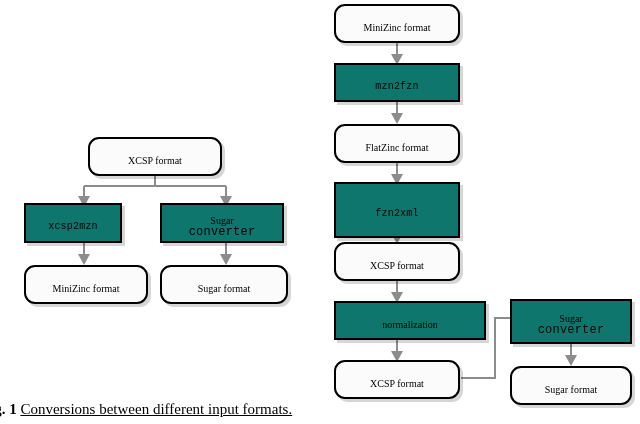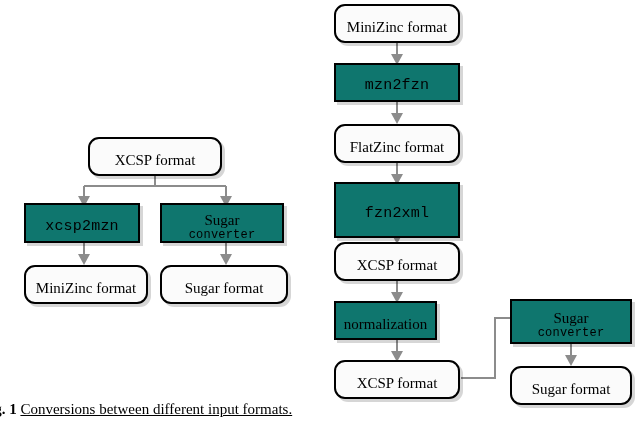--- a/index.html
+++ b/index.html
@@ -70,21 +70,21 @@
     border: 2px solid #000000;
     border-radius: 0;
     box-shadow: 3px 3px 0 0 rgba(0,0,0,0.16);
     font-size: 12px;
   }
 
   
   .t-serif { font-family: "Liberation Serif", serif; }
   .t-mono  { font-family: "Liberation Mono", monospace; letter-spacing: 0.2px; }
 
-  .line-a { font-size: 15px; margin-top: 8px; }
+  .line-a { font-size: 10px; margin-top: 8px; }
   .line-b { font-size: 12px; }
 
   
   #caption {
     position: absolute;
     left: -10px;
     top: 401px;
     width: 640px;
     font-family: "Liberation Serif", serif;
     font-size: 15px;
@@ -159,21 +159,21 @@
     <g>
       <path class="conn-line" d="M 571 344 L 571 356"></path>
       <polygon class="conn-head" points="565,355 577,355 571,366"></polygon>
     </g>
   </svg>
 
   <div class="node format" style="left:88px; top:137px; width:134px; height:39px;">
     <span class="t-serif line-a">XCSP format</span>
   </div>
 
-  <div class="node tool" style="left:24px; top:203px; width:116px; height:40px;">
+  <div class="node tool" style="left:24px; top:203px; width:98px; height:40px;">
     <span class="t-mono line-a">xcsp2mzn</span>
   </div>
 
   <div class="node tool" style="left:160px; top:203px; width:124px; height:40px;">
     <span class="t-serif line-a">Sugar</span>
     <span class="t-mono line-b">converter</span>
   </div>
 
   <div class="node format" style="left:24px; top:265px; width:124px; height:39px;">
     <span class="t-serif line-a">MiniZinc format</span>
@@ -196,21 +196,21 @@
   </div>
 
   <div class="node tool" style="left:334px; top:182px; width:126px; height:56px;">
     <span class="t-mono line-a">fzn2xml</span>
   </div>
 
   <div class="node format" style="left:334px; top:242px; width:126px; height:39px;">
     <span class="t-serif line-a">XCSP format</span>
   </div>
 
-  <div class="node tool" style="left:334px; top:301px; width:103px; height:39px;align-items:center;">
+  <div class="node tool" style="left:334px; top:301px; width:152px; height:39px;align-items:center;">
     <span class="t-serif line-a">normalization</span>
   </div>
 
   <div class="node format" style="left:334px; top:360px; width:126px; height:39px;">
     <span class="t-serif line-a">XCSP format</span>
   </div>
 
   <div class="node tool" style="left:510px; top:299px; width:122px; height:45px;">
     <span class="t-serif line-a">Sugar</span>
     <span class="t-mono line-b">converter</span>

